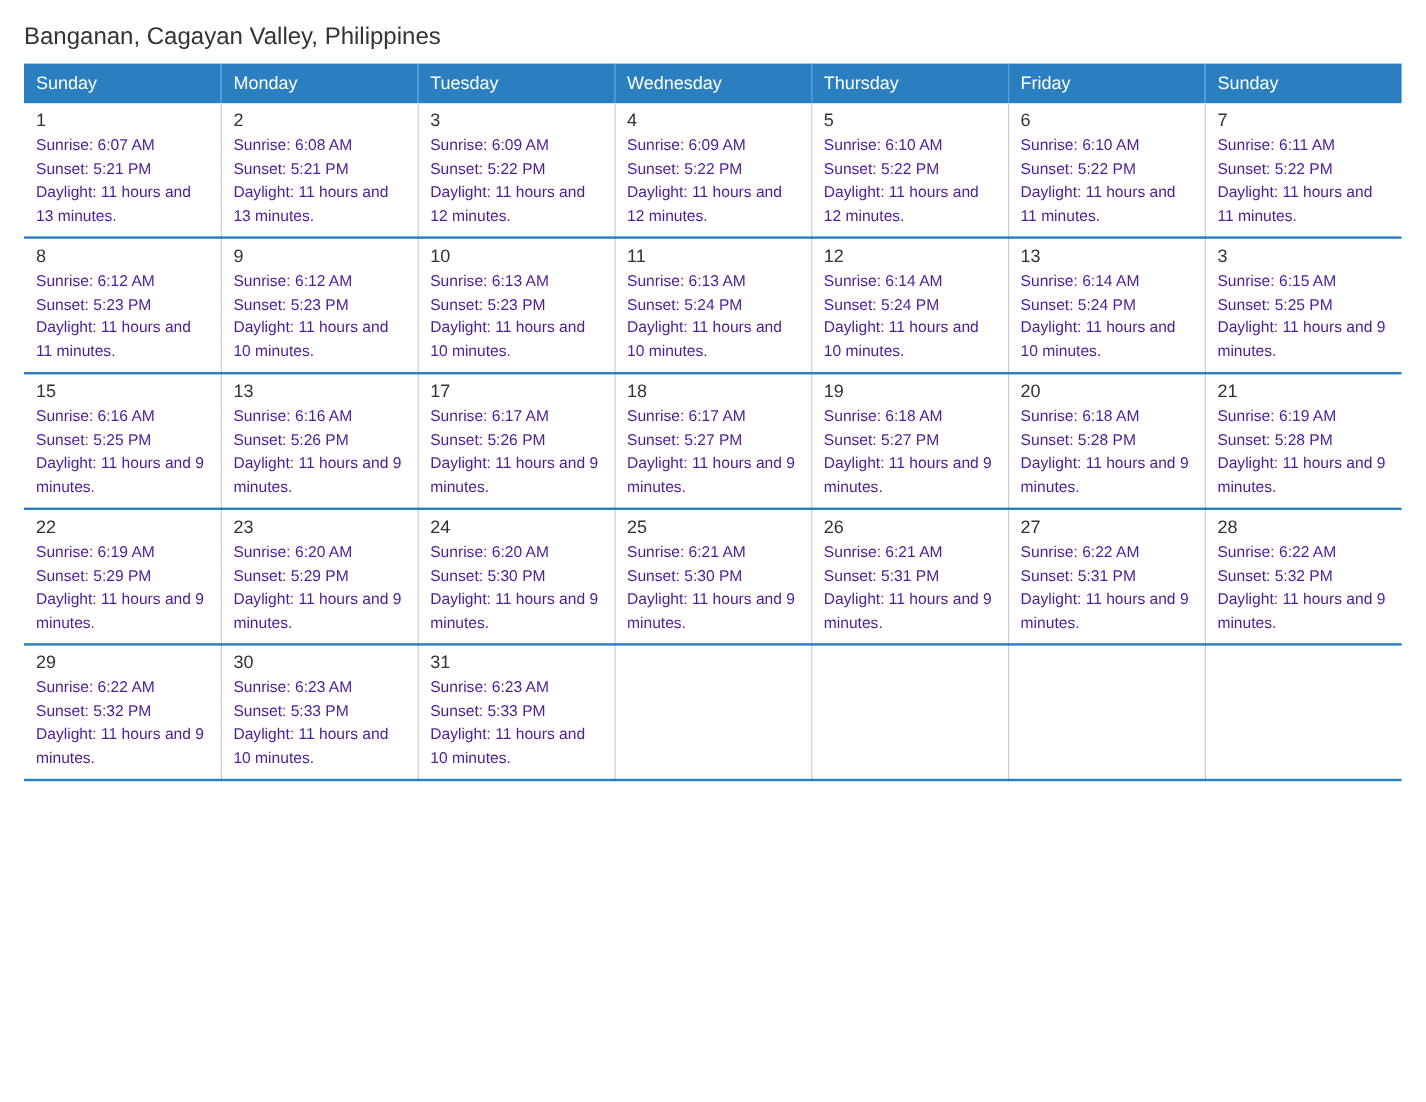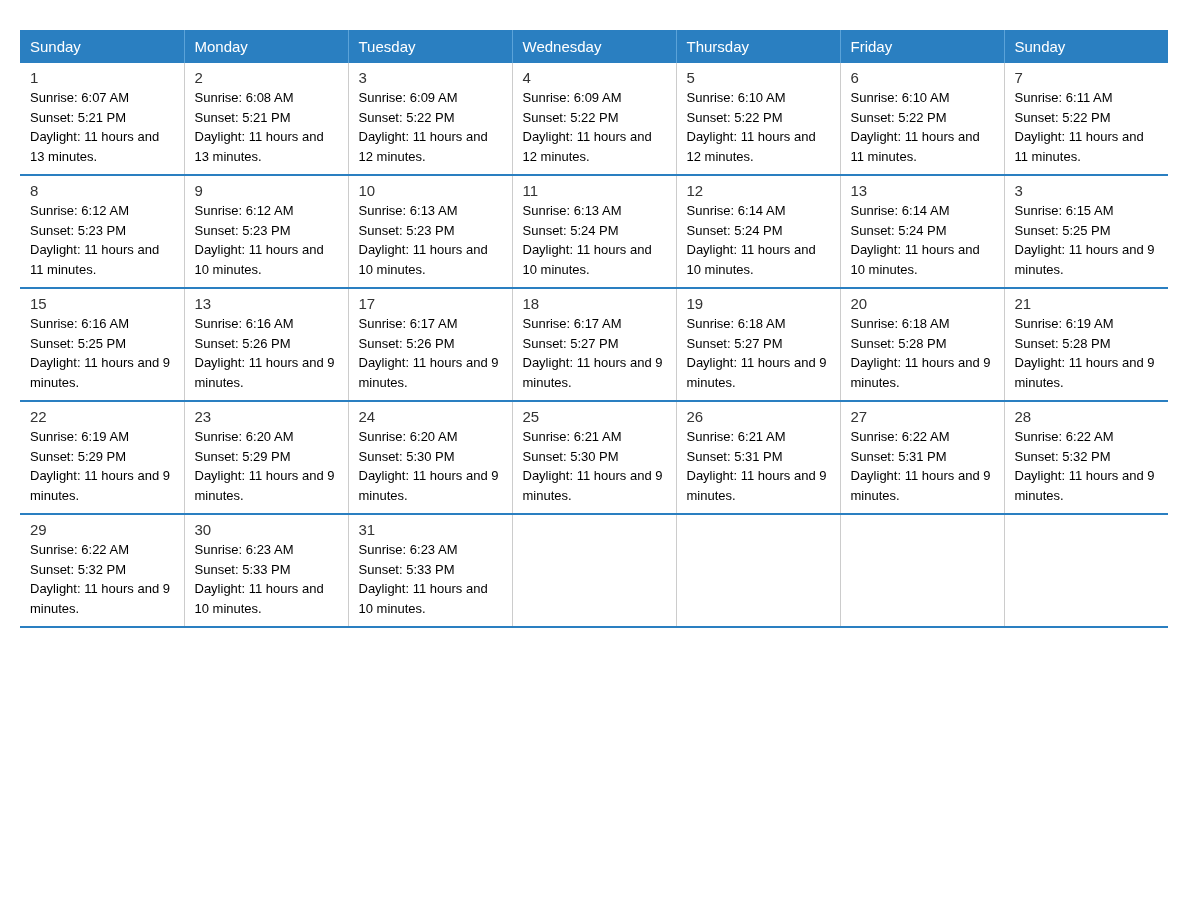--- a/index.html
+++ b/index.html
@@ -81,31 +81,32 @@
     }
     .day-num {
       font-size: 15px;
       font-weight: normal;
       display: block;
       margin-bottom: 2px;
     }
     .day-info {
       font-size: 13px;
       line-height: 1.5;
-      color: #000000;
+      color: #4c1d95;
     }
     tbody tr:last-child {
       border-bottom: 2px solid #2a7fc1;
     }
   </style>
 </head>
 <body>
 
 <div class="header">
   <div class="title-section">
+    <div class="location">Banganan, Cagayan Valley, Philippines</div>
   </div>
 </div>
 
 <table>
   <thead>
     <tr>
     <th>Sunday</th>
         <th>Monday</th>
         <th>Tuesday</th>
         <th>Wednesday</th>

